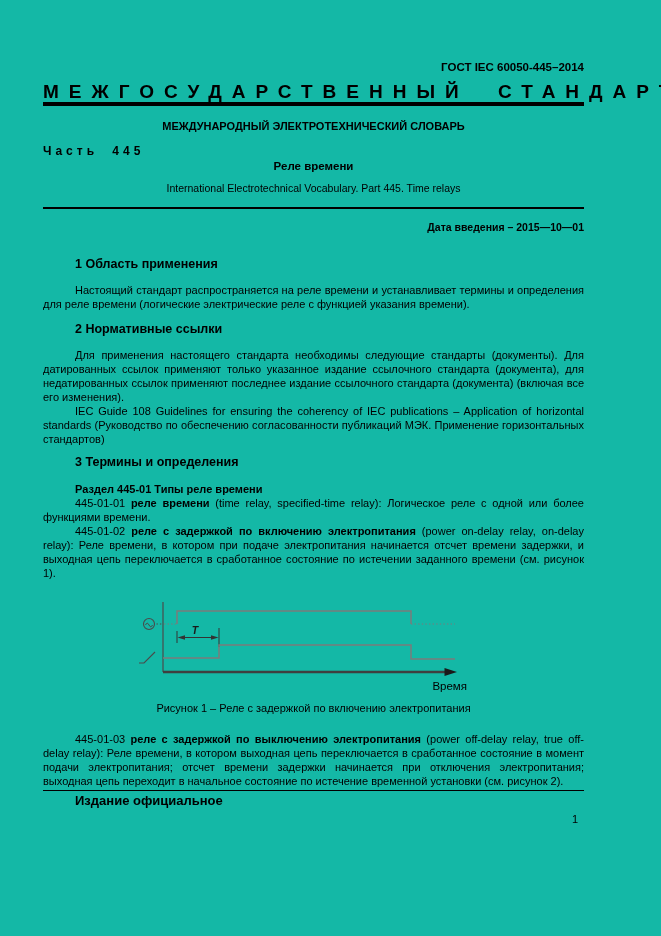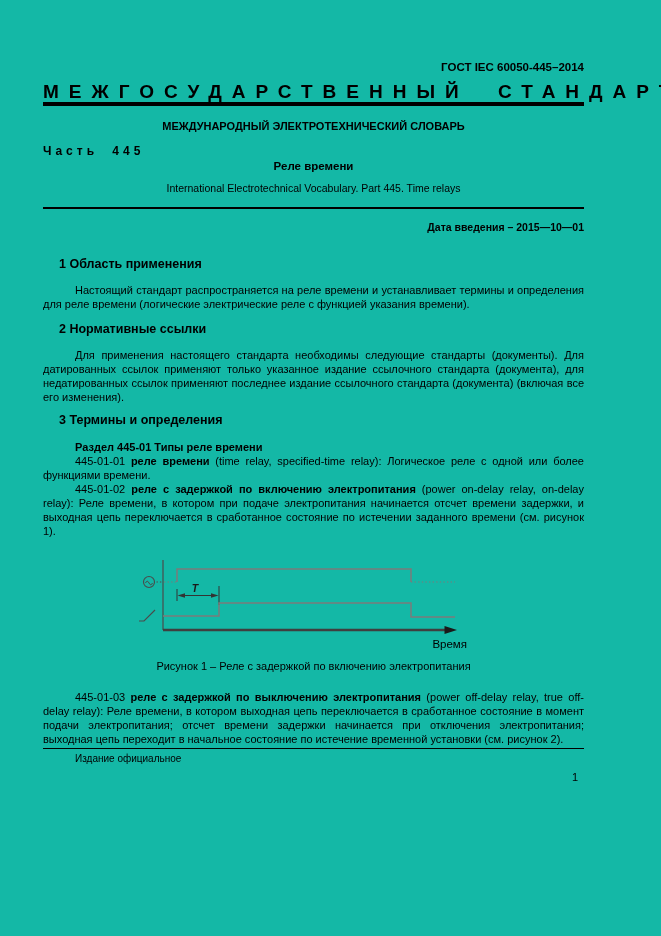--- a/index.html
+++ b/index.html
@@ -17,41 +17,41 @@
             letter-spacing:10px; word-spacing:14px; white-space:nowrap; line-height:16px; }
   .rule-thick { margin-top:2px; height:3.5px; background:#000; }
   .title-ru { margin-top:14px; text-align:center; font-weight:bold; font-size:11px; line-height:13px; }
   .part-label { margin-top:11px; text-align:left; font-weight:bold; font-size:12px;
                 letter-spacing:4px; word-spacing:7px; line-height:15px; }
   .part-title { margin-top:1px; text-align:center; font-weight:bold; font-size:11.5px; line-height:13px; }
   .title-en { margin-top:9px; text-align:center; font-size:10.5px; line-height:13px; }
   .rule-thin { margin-top:12px; height:2px; background:#000; }
   .date { margin-top:12px; text-align:right; font-weight:bold; font-size:10.5px; line-height:13px; }
 
-  .h { font-size:12.5px; font-weight:bold; margin-left:16px; line-height:16px; }
+  .h { font-size:12.5px; font-weight:bold; margin-left:32px; line-height:16px; }
   .h1 { margin-top:22px; }
   .h2 { margin-top:10px; }
   .h3 { margin-top:8px; }
 
   .body-text { font-size:11px; line-height:14px; text-align:justify; text-indent:32px; }
   .p-after-h { margin-top:11px; }
   .intro { margin-top:12px; text-align:left; }
   .subsection { margin-top:12px; font-weight:bold; text-align:left; }
 
   .figure-block { margin-top:20px; }
   .diagram-wrap { margin-left:94px; }
   .legend { margin-top:13px; text-align:center; font-size:11px; line-height:14px; white-space:nowrap; }
   .legend svg { vertical-align:-3px; }
   .legend .gap-l { margin-left:16px; }
   .legend .after-icon { margin-left:5px; }
   .caption { margin-top:2px; text-align:center; font-size:11px; line-height:14px; }
 
   .term3 { margin-top:17px; }
   .footer-rule { margin-top:2px; height:1.5px; background:#000; }
-  .edition { margin-top:3px; margin-left:32px; font-weight:normal; font-size:10px; line-height:14px; }
+  .edition { margin-top:3px; margin-left:32px; font-weight:bold; font-size:13px; line-height:14px; }
   .page-num { margin-top:5px; text-align:right; padding-right:6px; font-size:11px; line-height:13px; }
 </style>
 </head>
 <body>
 
 <div class="page">
   <div class="content">
 
     <div class="doc-number">ГОСТ  IEC 60050-445–2014</div>
 
@@ -64,20 +64,21 @@
     <div class="title-en">International Electrotechnical Vocabulary. Part 445. Time relays</div>
 
     <div class="rule-thin"></div>
     <div class="date">Дата введения – 2015—10—01</div>
 
     <div class="h h1">1 Область применения</div>
     <p class="body-text p-after-h">Настоящий стандарт распространяется на реле времени и устанавливает термины и определения для реле времени (логические электрические реле с функцией указания времени).</p>
 
     <div class="h h2">2 Нормативные ссылки</div>
     <p class="body-text p-after-h">Для применения настоящего стандарта необходимы следующие стандарты (документы). Для датированных ссылок применяют только указанное издание ссылочного стандарта (документа), для недатированных ссылок применяют последнее издание ссылочного стандарта (документа) (включая все его изменения).</p>
+    <p class="body-text">IEC Guide 108 Guidelines for ensuring the coherency of IEC publications – Application of horizontal standards (Руководство по обеспечению согласованности публикаций МЭК. Применение горизонтальных стандартов)</p>
 
     <div class="h h3">3 Термины и определения</div>
     <p class="body-text subsection">Раздел 445-01  Типы реле времени</p>
 
     <p class="body-text"><span>445-01-01 </span><b>реле времени</b><span> (time relay, specified-time relay): Логическое реле с одной или более функциями времени.</span></p>
 
     <p class="body-text"><span>445-01-02 </span><b>реле с задержкой по включению электропитания</b><span> (power on-delay relay, on-delay relay): Реле времени, в котором при подаче электропитания начинается отсчет времени задержки, и выходная цепь переключается в сработанное состояние по истечении заданного времени (см. рисунок 1).</span></p>
 
     <div class="figure-block">
       <div class="diagram-wrap">

